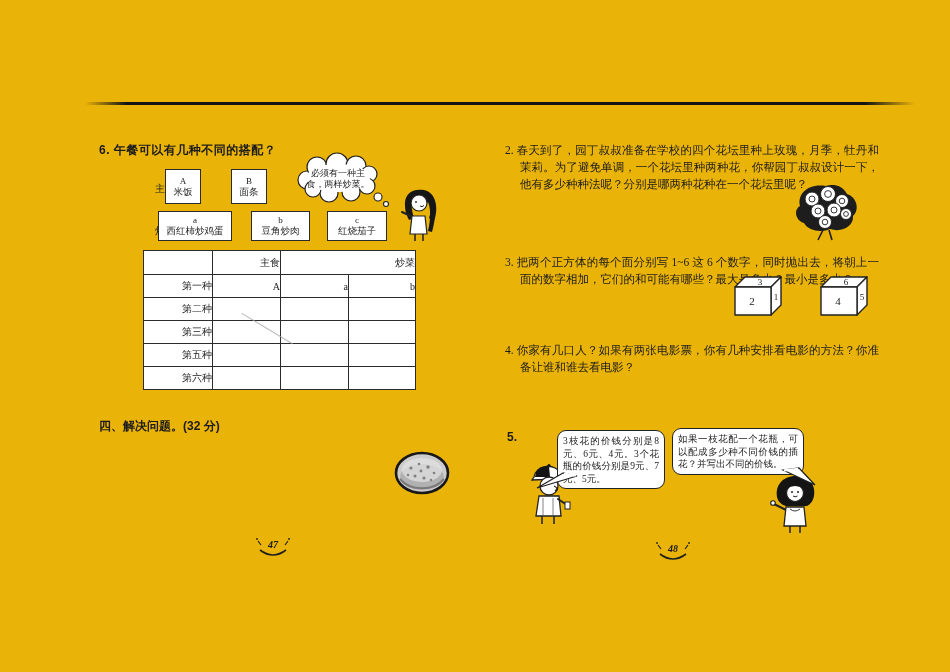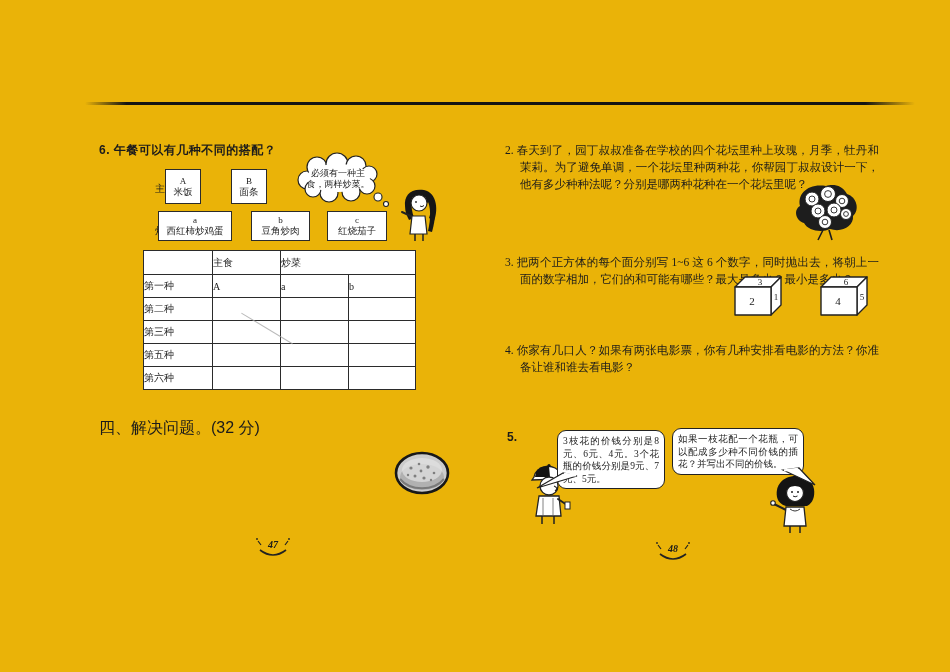--- a/index.html
+++ b/index.html
@@ -15,42 +15,42 @@
   .page { position:absolute; top:130px; }
   .page-left { left:85px; width:392px; height:460px; }
   .page-right { left:505px; width:374px; height:460px; }
 
   .q-heading {
     position:absolute; font-family:"Liberation Sans","DejaVu Sans",sans-serif;
     font-weight:bold; font-size:12px; letter-spacing:.5px; white-space:nowrap;
   }
   .section-heading {
     position:absolute; font-family:"Liberation Sans","DejaVu Sans",sans-serif;
-    font-weight:normal; font-size:16px; white-space:nowrap;
+    font-weight:bold; font-size:12px; white-space:nowrap;
   }
   .q {
     position:absolute; font-size:11.5px; line-height:17px; text-align:justify;
     padding-left:15px; text-indent:-15px;
   }
   .one-line { white-space:nowrap; font-size:10.5px; }
 
   .diagram-label { position:absolute; font-size:10px; white-space:nowrap;margin-left:24px; }
   .opt-box {
     position:absolute; border:1.5px solid #2b2b2b; background:#fff;
     display:flex; flex-direction:column; align-items:center; justify-content:center;
     gap:1px; text-align:center;
   }
   .opt-box .code { font-size:9px; line-height:10px; }
   .opt-box .name { font-size:9.5px; line-height:11px; white-space:nowrap; }
 
   table.combo {
     position:absolute; left:58px; top:120px; border-collapse:collapse; background:#fff;
   }
   table.combo td, table.combo th {
-    border:1.3px solid #2b2b2b; text-align:left; vertical-align:middle;
+    border:1.3px solid #2b2b2b; text-align:right; vertical-align:middle;
     font-size:10px; font-weight:normal; padding:0;
   }
   table.combo .hrow td, table.combo .hrow th { height:24px; }
   table.combo tr td { height:23px; }
 
   .pencil-mark {
     position:absolute; left:152px; top:198px; width:60px; height:1.3px;
     background:#a3a3a3; transform:rotate(31deg); opacity:.75; border-radius:1px;
   }
 

